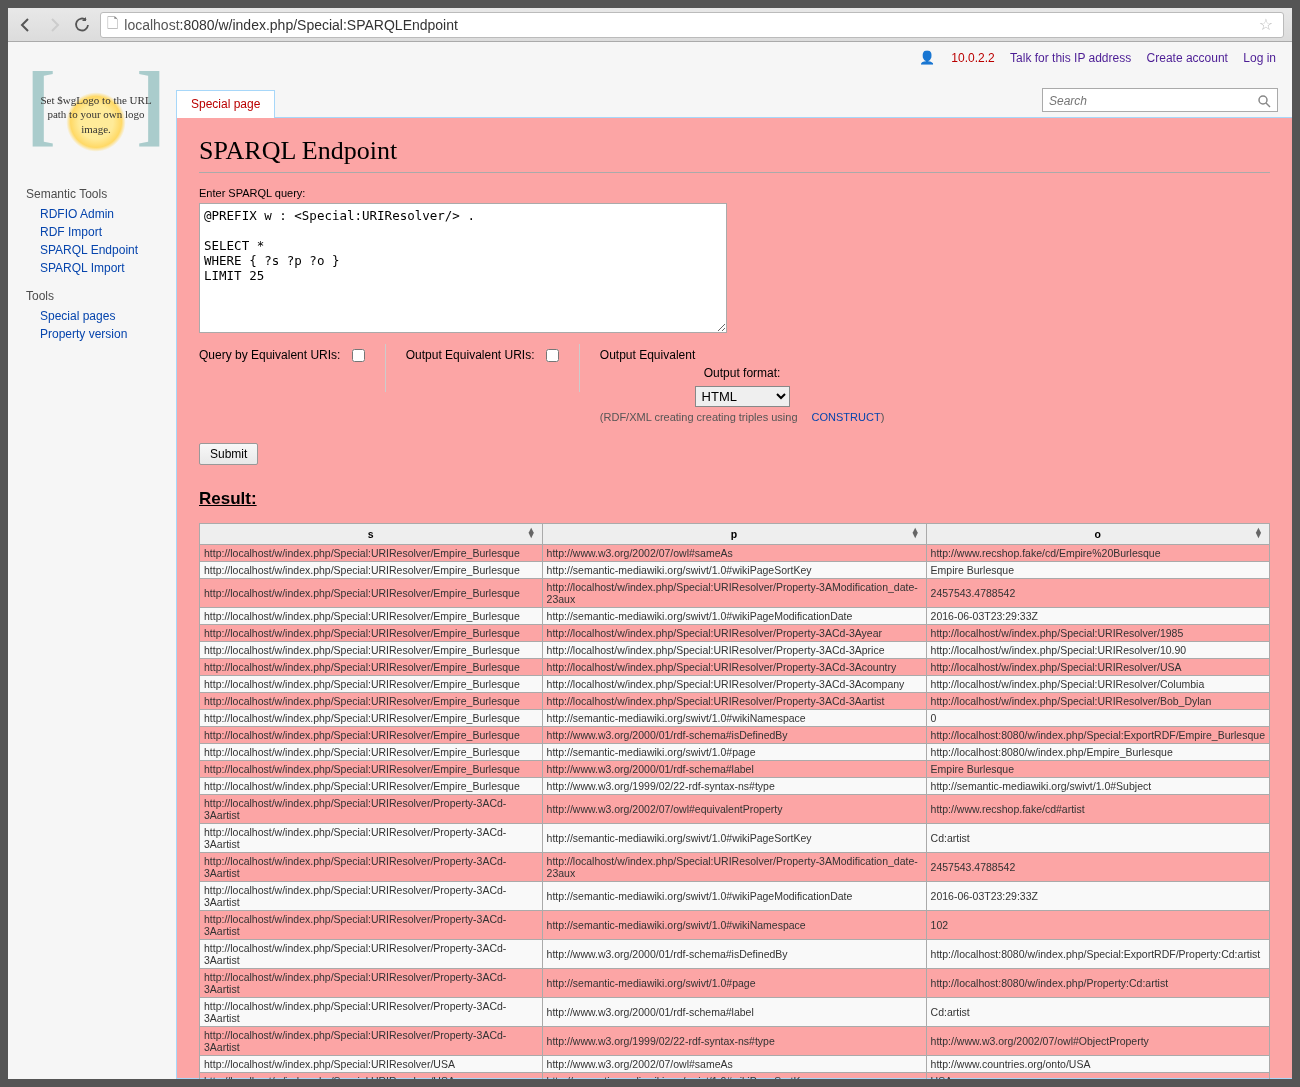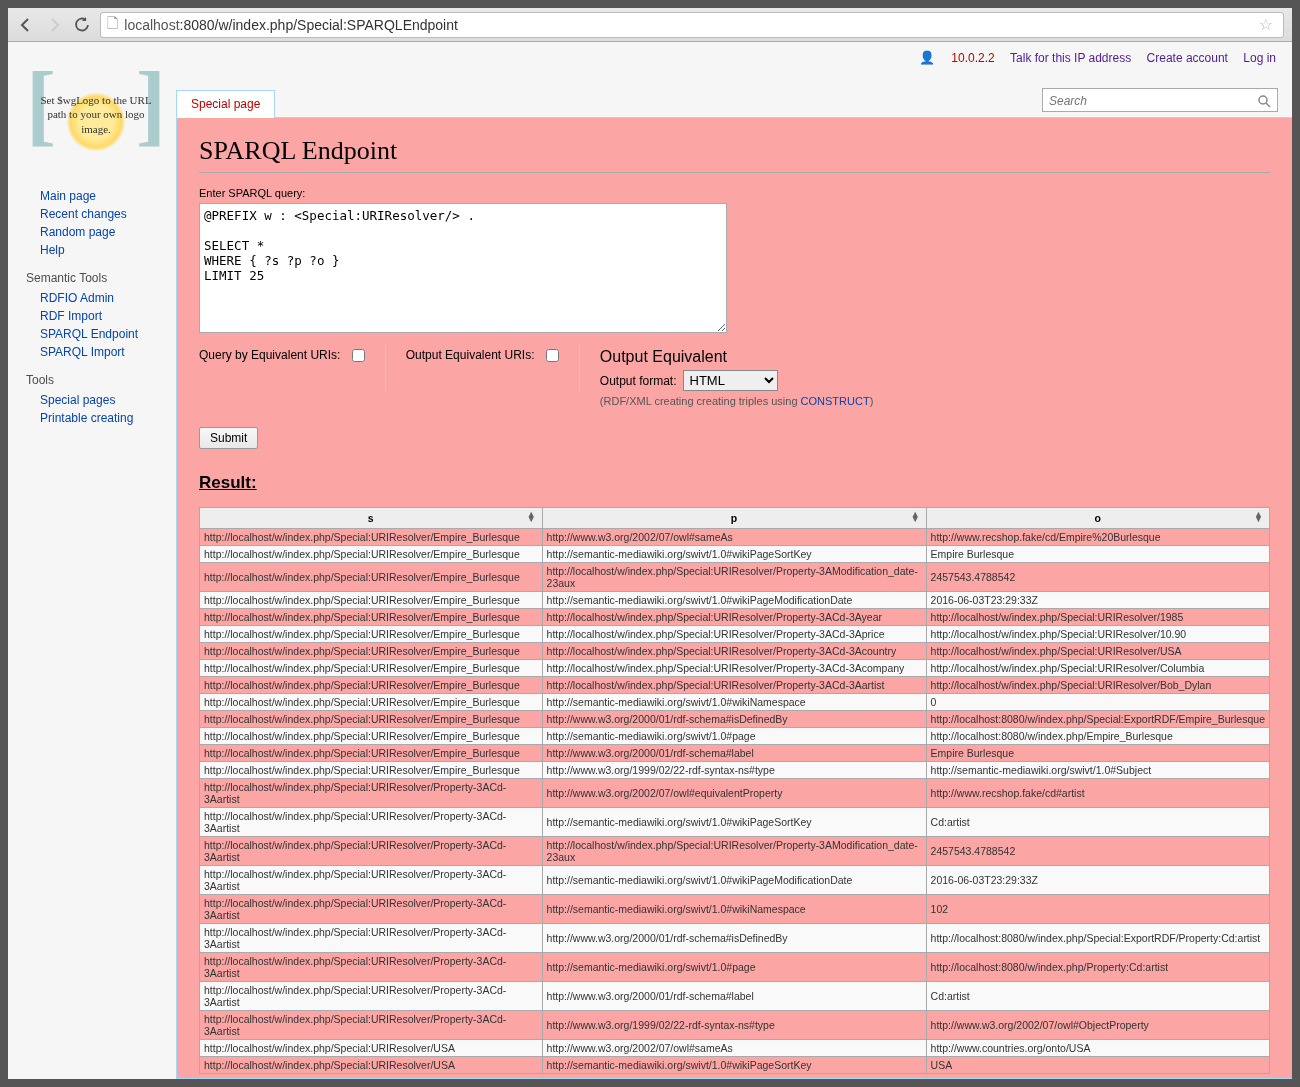--- a/index.html
+++ b/index.html
@@ -37,24 +37,24 @@
 .search-ic { padding: 0 6px; color: #888; cursor: pointer; }
 .content { padding: 18px 22px; }
 h1 { font-family: Georgia, serif; font-weight: normal; font-size: 26px; border-bottom: 1px solid #aaa; padding-bottom: 6px; margin-bottom: 14px; }
 .form-label { font-size: 11px; margin-bottom: 4px; display: block; }
 textarea.query { width: 528px; height: 130px; font-family: monospace; font-size: 12.5px; padding: 4px; border: 1px solid #aaa; resize: both; }
 .opts-row { display: flex; margin-top: 8px; font-size: 12px; align-items: flex-start; }
 .opt-cell { padding: 4px 20px 4px 0; border-right: 1px solid #ccc; margin-right: 20px; min-height: 48px;}
 .opt-cell:last-child { border-right: none; }
 .opt-cell label { display: inline-block; }
 .opt-cell input[type=checkbox]{ margin-left: 8px; vertical-align: middle;}
-.fmt-row { display:flex; align-items:center; gap:6px; margin-top:4px;}
+.fmt-row { display:flex; align-items:center; gap:6px; margin-top:4px;flex-direction:column;}
 .fmt-row select { font-size: 13px; padding: 1px 2px; width:95px; background:#efefef; border:1px solid #888;}
 .hint { font-size: 11px; color: #555; margin-top: 4px; }
-.hint a { color: #0645ad; text-decoration: none;}
+.hint a { color: #0645ad; text-decoration: none; margin-left: 11px;}
 .submit-btn { margin-top: 16px; padding: 3px 10px; font-size: 12px; background: linear-gradient(#f8f8f8,#e8e8e8); border: 1px solid #999; border-radius: 2px; cursor: pointer; }
 h2.result { font-size: 17px; font-weight: bold; margin: 24px 0 14px; font-family: sans-serif; text-decoration: underline;}
 table.results { width: 100%; border-collapse: collapse; font-size: 10.5px; }
 table.results th { background: #eee; border: 1px solid #aaa; padding: 4px 6px; text-align: center; font-weight: bold; position: relative; }
 table.results th .sort { position: absolute; right: 6px; top: 4px; color: #666; font-size: 9px; line-height: 5px;}
 table.results td { border: 1px solid #aaa; padding: 2px 4px; color: #333; }
 table.results tr:nth-child(even) td { background: #f9f9f9; }
 </style>
 </head>
 <body>
@@ -96,37 +96,31 @@
     </div>
 
     <div class="page-layout">
       <div class="sidebar">
         <div class="logo">
           <span class="logo-bracket l">[</span>
           <div class="logo-sun"></div>
           <div class="logo-text">Set $wgLogo to the URL path to your own logo image.</div>
           <span class="logo-bracket r">]</span>
         </div>
-        <ul id="nav-main">
-            <li><a href="#">Main page</a></li>
-            <li><a href="#">Recent changes</a></li>
-            <li><a href="#">Random page</a></li>
-            <li><a href="#">Help</a></li>
-          </ul>
         <h3>Semantic Tools</h3>
         <ul id="nav-sem">
             <li><a href="#">RDFIO Admin</a></li>
             <li><a href="#">RDF Import</a></li>
             <li><a href="#">SPARQL Endpoint</a></li>
             <li><a href="#">SPARQL Import</a></li>
           </ul>
         <h3>Tools</h3>
         <ul id="nav-tools">
             <li><a href="#">Special pages</a></li>
-            <li><a href="#">Printable creating</a></li>
+            <li><a href="#">Property version</a></li>
           </ul>
       </div>
 
       <div class="main-area">
         <div class="tabs">
           <div class="tab">Special page</div>
         </div>
         <div class="search-box">
           <input type="text" placeholder="Search" style="">
           <span class="search-ic"><svg width="13" height="13" viewBox="0 0 13 13">
@@ -148,21 +142,21 @@
           <div class="opts-row">
             <div class="opt-cell">
               <label>Query by Equivalent URIs:</label>
               <input type="checkbox" style="">
             </div>
             <div class="opt-cell">
               <label>Output Equivalent URIs:</label>
               <input type="checkbox" style="">
             </div>
             <div class="opt-cell">
-              <div style="font-size:16px">Output Equivalent</div>
+              <div style="font-size:12px">Output Equivalent</div>
               <div class="fmt-row">
                 <span>Output format:</span>
                 <select><option>HTML</option></select>
               </div>
               <div class="hint">
                 <span>(RDF/XML creating creating triples using </span><a href="#">CONSTRUCT</a><span>)</span>
               </div>
             </div>
           </div>
 

